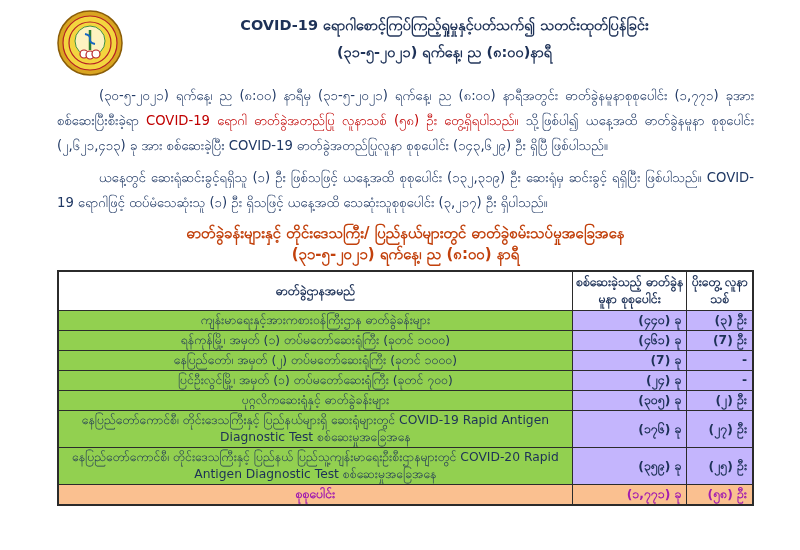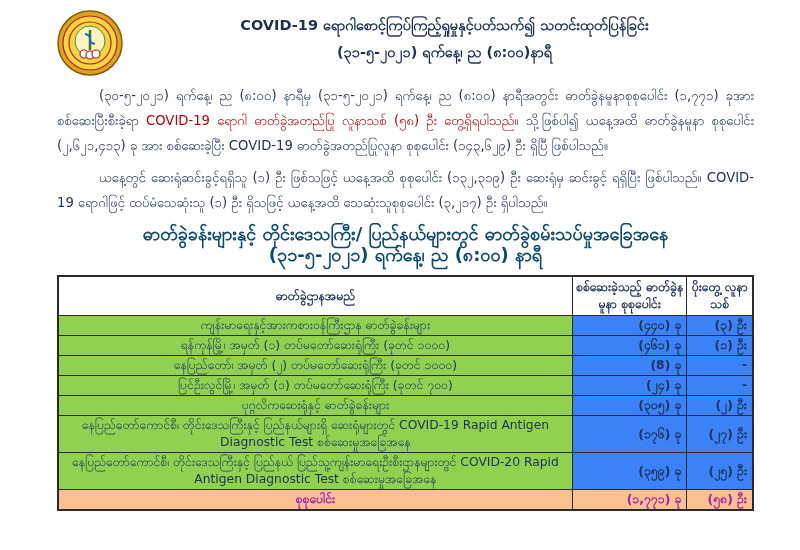--- a/index.html
+++ b/index.html
@@ -22,44 +22,44 @@
   
   .para {
     margin: 7px 0 0 0; font-size: 13.2px; line-height: 25px;
     text-align: justify; text-indent: 42px; color: #1f3864;
   }
   .red-seg { color: #c00000; }
 
   
   .tbl-title {
     margin-top: 8px; text-align: center; font-weight: bold;
-    font-size: 18px; line-height: 21px; color: #0c4a6e;
+    font-size: 15px; line-height: 21px; color: #c2410c;
   }
 
   
   table.report {
-    width: 100%; margin-top: 10px; border-collapse: collapse;
+    width: 100%; margin-top: 5px; border-collapse: collapse;
     border: 2px solid #2b2b2b; table-layout: fixed;
   }
   table.report col.c-name  { width: 74%; }
   table.report col.c-samp  { width: 16.5%; }
   table.report col.c-case  { width: 9.5%; }
   table.report th, table.report td {
     border: 1.5px solid #2b2b2b; font-size: 12.3px; line-height: 17px;
   }
   table.report th {
     background: #ffffff; font-weight: bold; color: #1d3157;
     text-align: center; padding: 2px 3px;
   }
   td.name-cell {
     background: #92d050; color: #1d3157; font-weight: normal;
     text-align: center; padding: 1px 6px;
   }
   td.num-cell {
-    background: #3b82f6; color: #1d3157; font-weight: bold;
+    background: #c4b5fd; color: #1d3157; font-weight: bold;
     text-align: right; padding: 1px 5px 1px 2px; white-space: nowrap;
   }
   tr.total-row td { background: #fac090 !important; color: #a21caf; }
   tr.total-row td.name-cell { font-weight: bold; }
 
   
   .seal { display: block; }
 </style>
 </head>
 <body>
@@ -110,25 +110,25 @@
     </thead>
     <tbody>
       <tr>
         <td class="name-cell">ကျန်းမာရေးနှင့်အားကစားဝန်ကြီးဌာန ဓာတ်ခွဲခန်းများ</td>
         <td class="num-cell">(၄၄၀) ခု</td>
         <td class="num-cell">(၃) ဦး</td>
       </tr>
       <tr>
         <td class="name-cell">ရန်ကုန်မြို့၊ အမှတ် (၁) တပ်မတော်ဆေးရုံကြီး (ခုတင် ၁၀၀၀)</td>
         <td class="num-cell">(၄၆၁) ခု</td>
-        <td class="num-cell">(၁) ဦး</td>
+        <td class="num-cell">(7) ဦး</td>
       </tr>
       <tr>
         <td class="name-cell">နေပြည်တော်၊ အမှတ် (၂) တပ်မတော်ဆေးရုံကြီး (ခုတင် ၁၀၀၀)</td>
-        <td class="num-cell">(8) ခု</td>
+        <td class="num-cell">(7) ခု</td>
         <td class="num-cell">-</td>
       </tr>
       <tr>
         <td class="name-cell">ပြင်ဦးလွင်မြို့၊ အမှတ် (၁) တပ်မတော်ဆေးရုံကြီး (ခုတင် ၇၀၀)</td>
         <td class="num-cell">(၂၄) ခု</td>
         <td class="num-cell">-</td>
       </tr>
       <tr>
         <td class="name-cell">ပုဂ္ဂလိကဆေးရုံနှင့် ဓာတ်ခွဲခန်းများ</td>
         <td class="num-cell">(၃၀၅) ခု</td>

